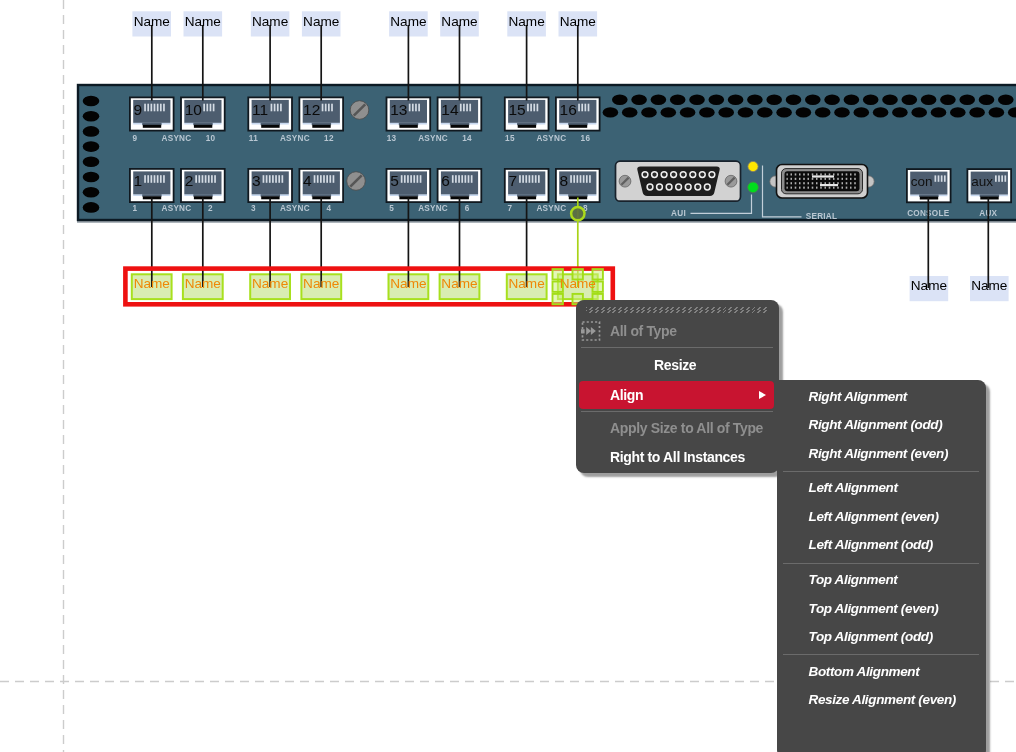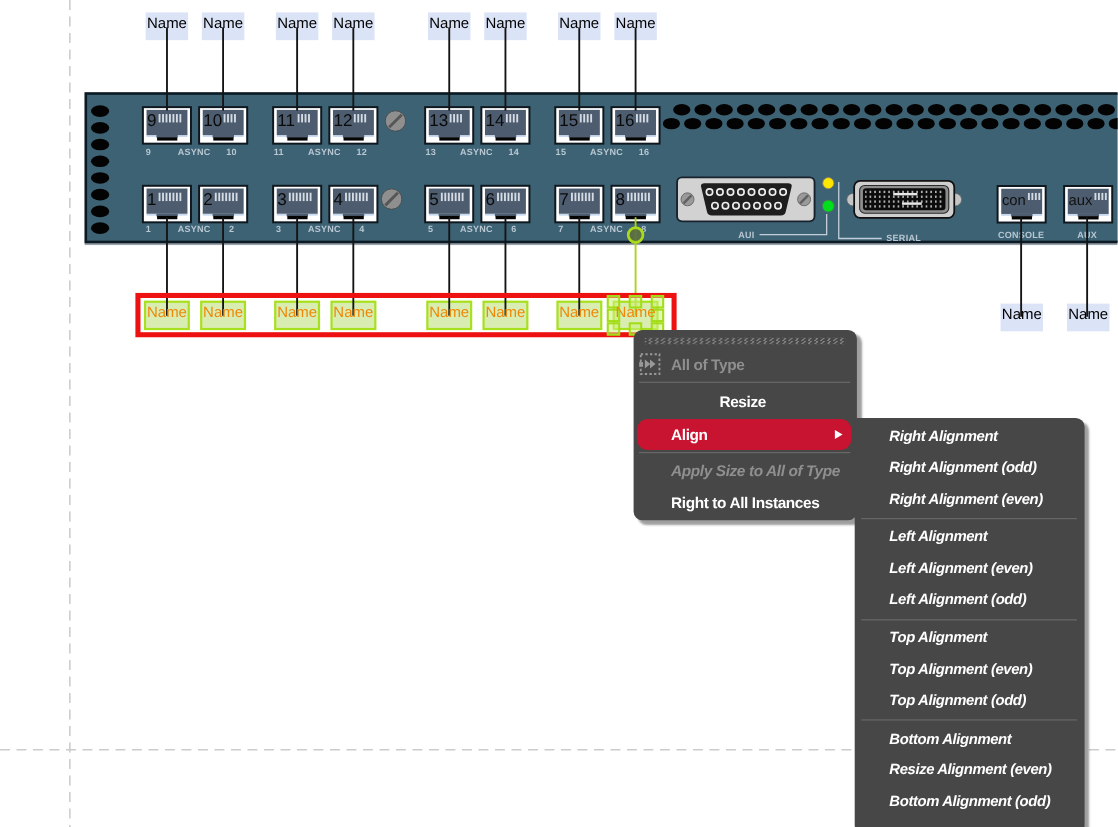--- a/index.html
+++ b/index.html
@@ -384,26 +384,26 @@
       <path d="M5.2,6.9 L10.2,11 L5.2,15.1 Z" fill="#999999"></path>
       <path d="M9.9,6.9 L14.9,11 L9.9,15.1 Z" fill="#999999"></path>
     </svg>
     <span class="mtext">All of Type</span>
   </div>
   <div class="sep" style="top:47px;"></div>
   <div class="mrow" style="top:49px;height:31px;padding-left:44px;">
       <span class="mtext">Resize</span>
       <span class="arr"></span>
     </div>
-  <div class="mrow red" style="top:81px;height:28px;border-radius:10px;">
+  <div class="mrow red" style="top:81px;height:28px;">
       <span class="mtext">Align</span>
       <span class="arr"></span>
     </div>
   <div class="sep" style="top:111px;"></div>
-  <div class="mrow disabled" style="top:113px;height:29px;font-style:italic;">
+  <div class="mrow disabled" style="top:113px;height:29px;">
       <span class="mtext">Apply Size to All of Type</span>
     </div>
   <div class="mrow" style="top:142px;height:29px;">
       <span class="mtext">Right to All Instances</span>
     </div>
 </div>
 <div class="menu" style="left:777px;top:379.5px;width:208.5px;height:378px;border-top-left-radius:0;">
   <div class="smenu">
     <div class="srow">Right Alignment</div>
     <div class="srow">Right Alignment (odd)</div>
@@ -412,15 +412,14 @@
     <div class="srow">Left Alignment</div>
     <div class="srow">Left Alignment (even)</div>
     <div class="srow">Left Alignment (odd)</div>
     <div class="ssep"></div>
     <div class="srow">Top Alignment</div>
     <div class="srow">Top Alignment (even)</div>
     <div class="srow">Top Alignment (odd)</div>
     <div class="ssep"></div>
     <div class="srow">Bottom Alignment</div>
     <div class="srow">Resize Alignment (even)</div>
-    <div class="srow">Bottom Alignment (odd)</div>
   </div>
 </div>
 
 </body></html>

